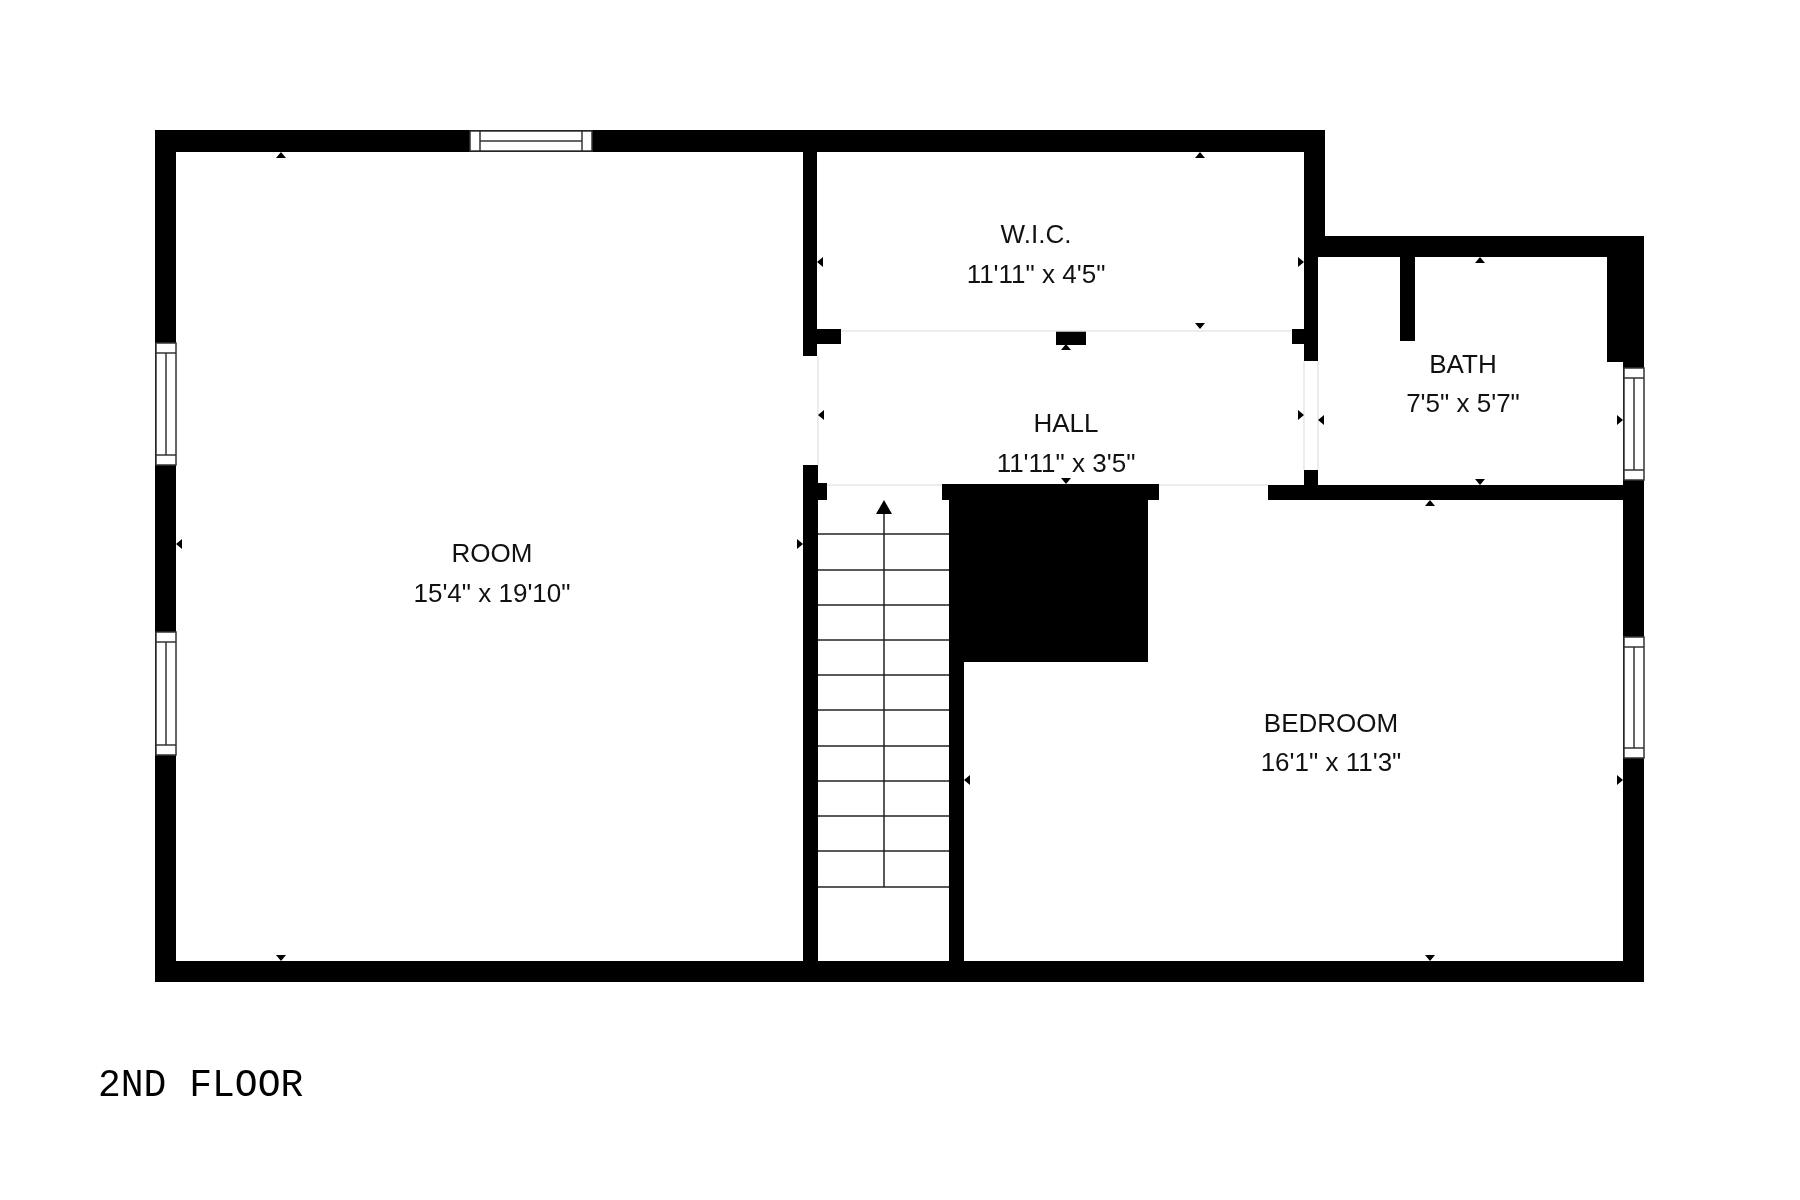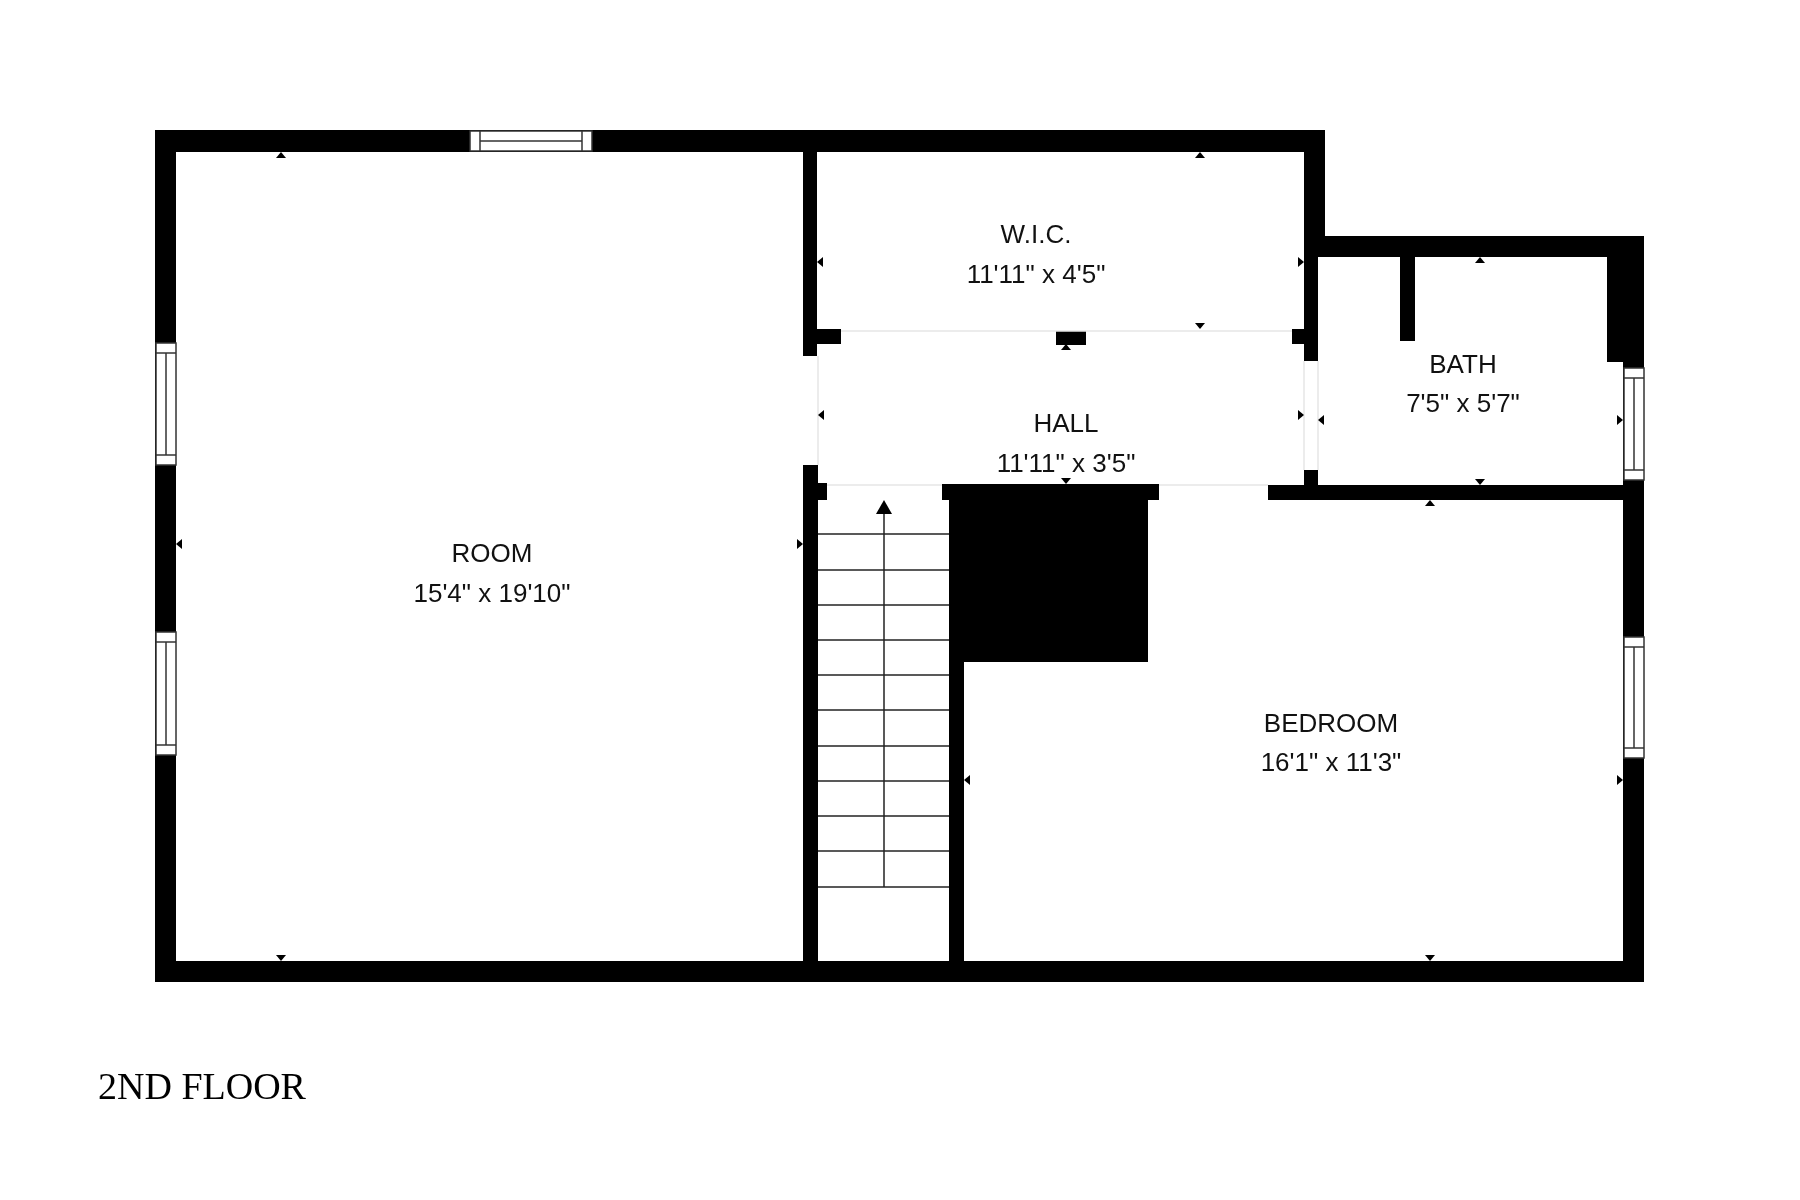--- a/index.html
+++ b/index.html
@@ -7,21 +7,21 @@
   svg { position: absolute; left: 0; top: 0; }
   .room-name, .room-dim {
     font-family: "Liberation Sans", sans-serif;
     fill: #111111;
     text-anchor: middle;
   }
   .room-name { font-size: 26px; }
   .room-dim { font-size: 26px; }
   .floor-label {
     position: absolute; left: 98px; top: 1064px;
-    font-family: Liberation Serif, serif;
+    font-family: Liberation Mono, monospace;
     font-size: 38px; color: #000000; letter-spacing: 0px;
   }
 </style>
 </head>
 <body>
 
 <svg width="1800" height="1200" viewBox="0 0 1800 1200" xmlns="http://www.w3.org/2000/svg">
   <g fill="#000">
 
     <rect x="155" y="130" width="1170" height="22"></rect>

